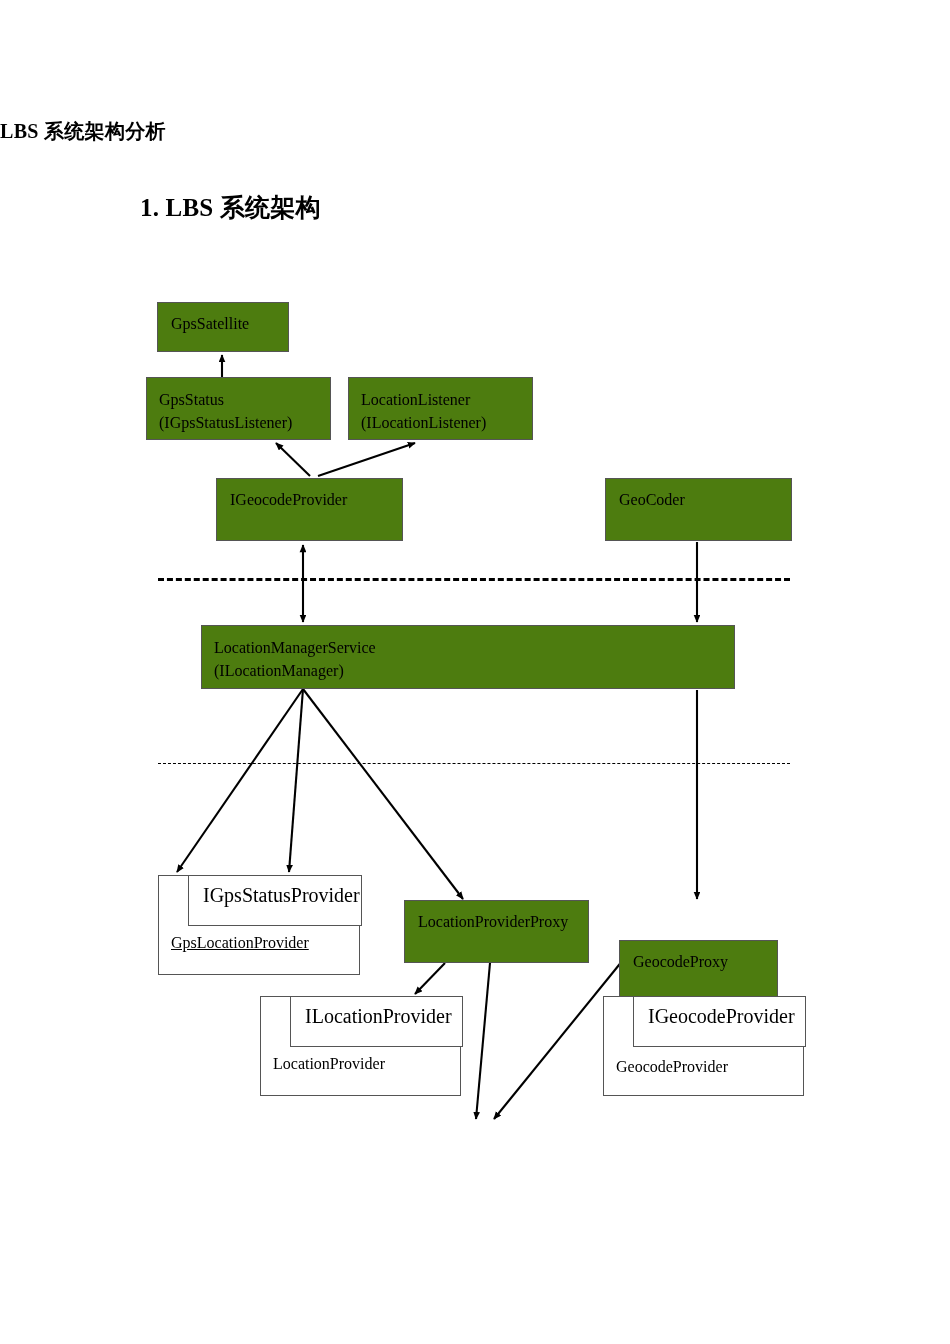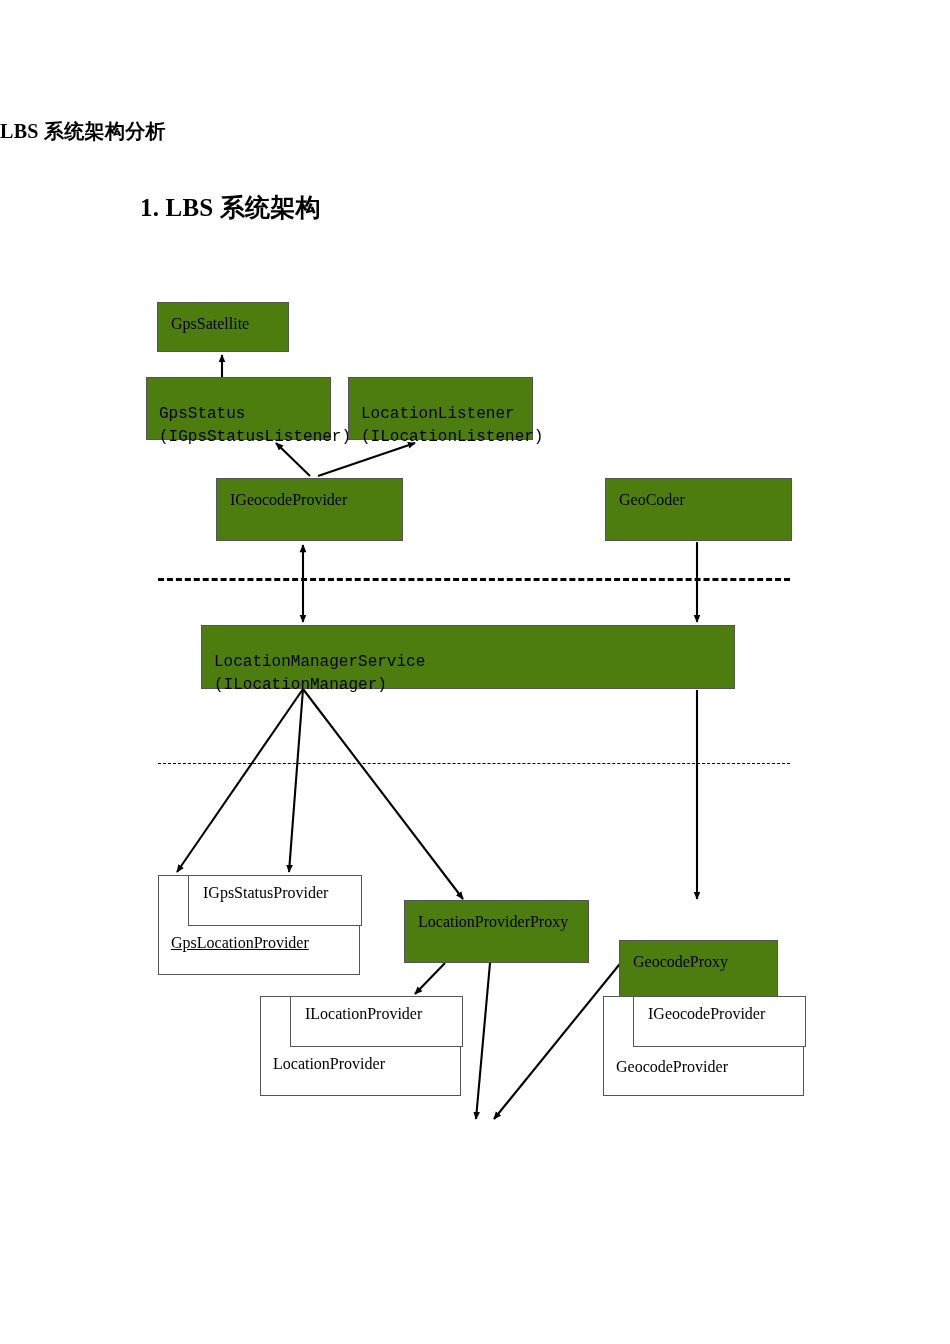--- a/index.html
+++ b/index.html
@@ -69,41 +69,40 @@
     border: 1px solid #555555;
     background: #4d7c0f;
     font-size: 16px;
     line-height: 1.45;
   }
   .node .label {
     display: block;
     white-space: nowrap;
   }
   .node.pad {
-    padding: 25px 12px 0 12px;
-    font-family: Liberation Mono, monospace;
+    padding: 10px 12px 0 12px;
   }
   .node.centered-label {
     padding-top: 9px;
     padding-left: 13px;
   }
 
   
   .node-outer {
     position: absolute;
     box-sizing: border-box;
     border: 1px solid #555555;
     background: #ffffff;
   }
   .node-inner {
     position: absolute;
     box-sizing: border-box;
     border: 1px solid #555555;
     background: #ffffff;
-    font-size: 16px;
+    font-size: 20px;
     padding-top: 8px;
     padding-left: 14px;
   }
   .node-outer .outer-label {
     position: absolute;
     font-size: 16px;
     white-space: nowrap;
   }
 
   

